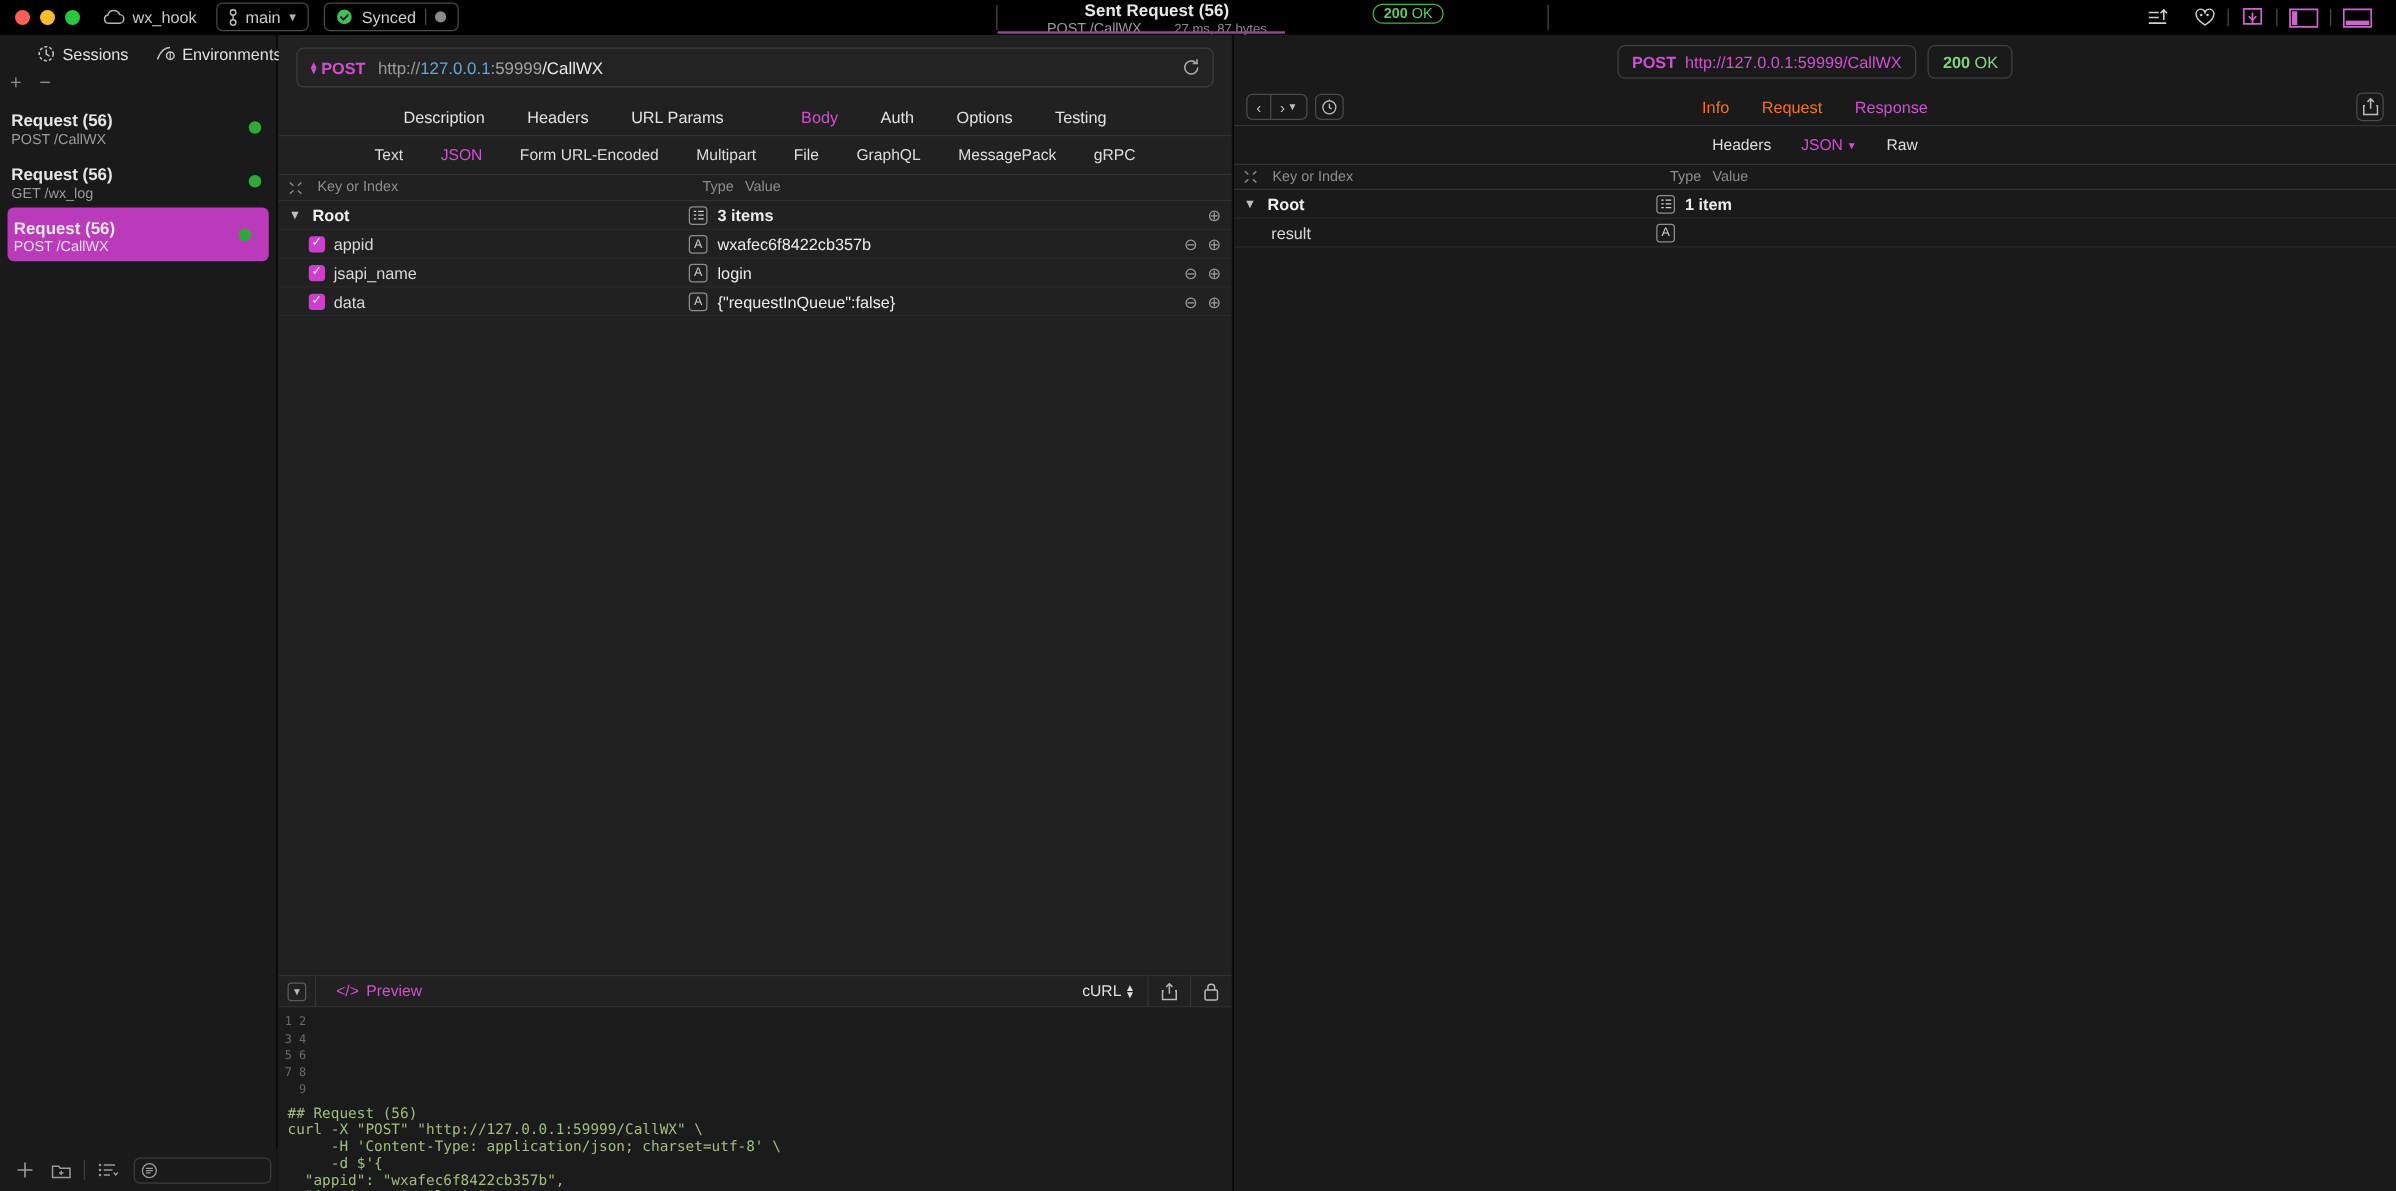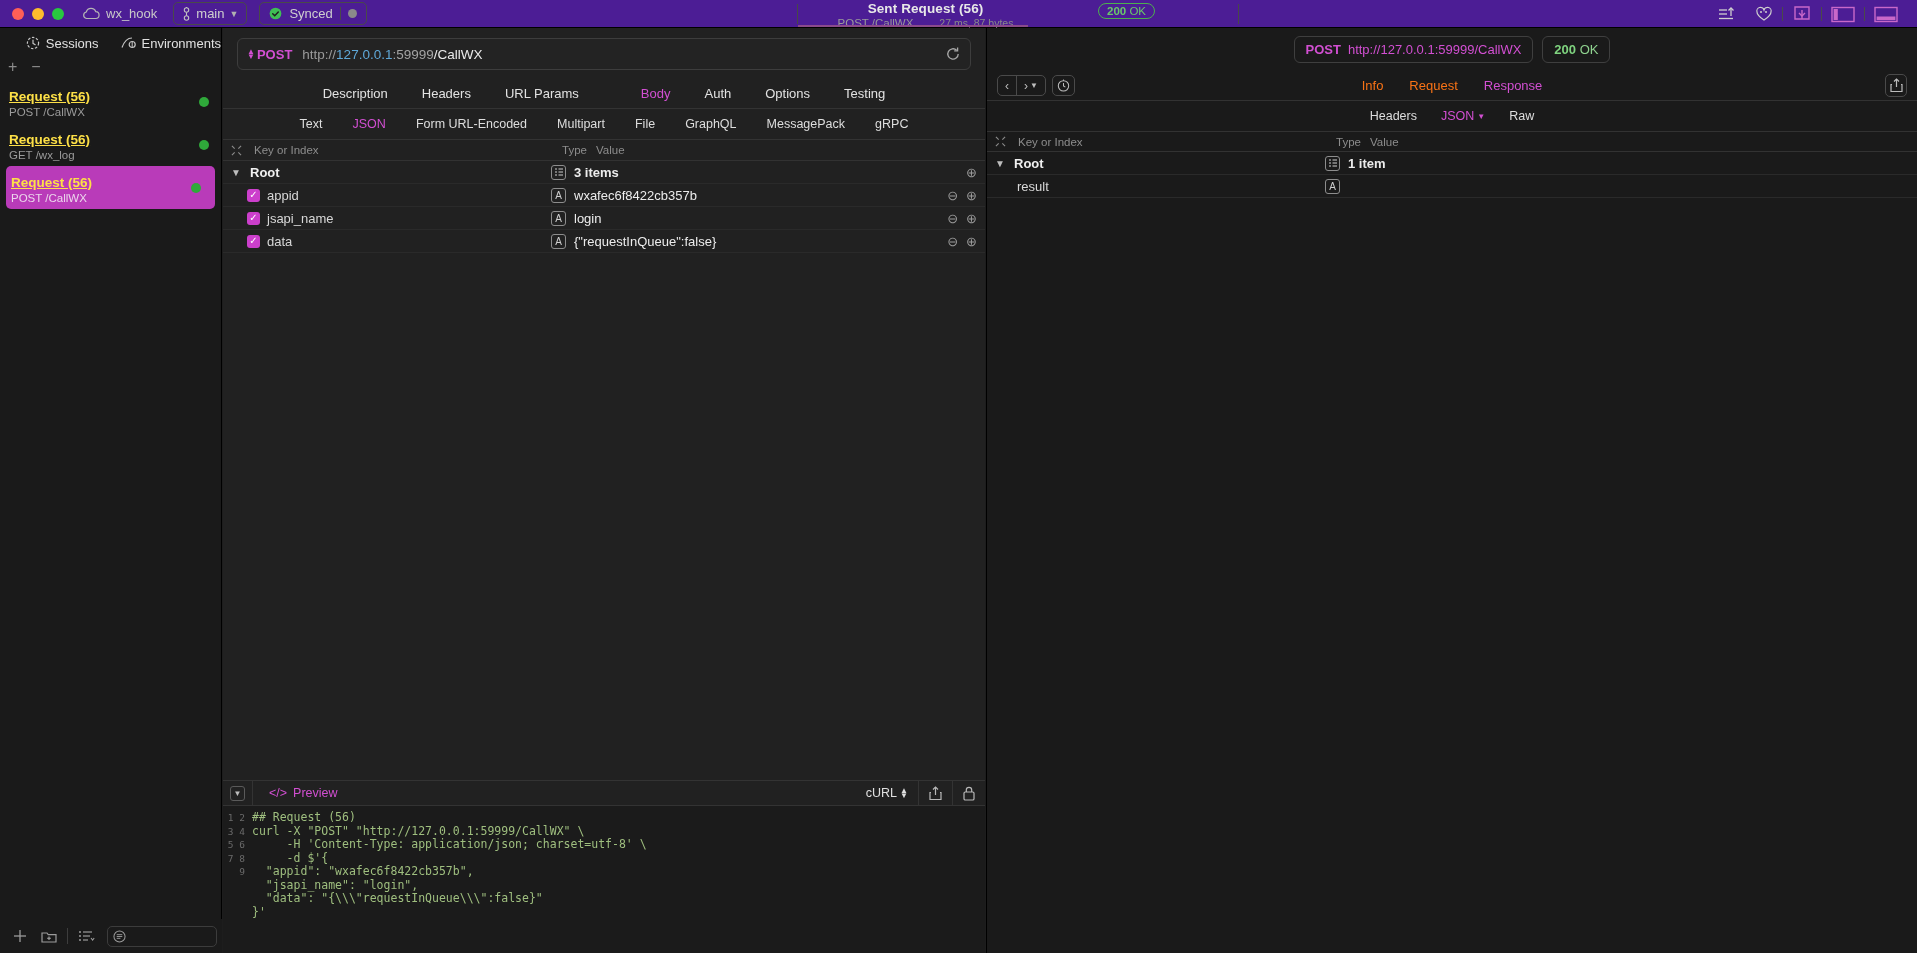--- a/index.html
+++ b/index.html
@@ -9,21 +9,21 @@
     font-family: "Liberation Sans", sans-serif;
     color: #d8d8d8;
     overflow: hidden;
     -webkit-font-smoothing: antialiased;
   }
   .app { position: relative; width: 1917px; height: 953px; }
 
   
   .titlebar {
     position: absolute; left: 0; top: 0; width: 1917px; height: 28px;
-    background: #4c1d95;
+    background: #000000;
     border-bottom: 1px solid #000;
     display: flex; align-items: center;
   }
   .traffic { display: flex; align-items: center; gap: 8px; margin-left: 12px; }
   .dot { width: 12px; height: 12px; border-radius: 50%; }
   .dot.red { background: #ff5f57; }
   .dot.yellow { background: #febc2e; }
   .dot.green { background: #28c840; }
 
   .tb-cloud { display: flex; align-items: center; gap: 6px; margin-left: 18px; }
@@ -69,31 +69,31 @@
   }
   .tb-right .ic { padding: 0 9px; display:flex; align-items:center; }
   .tb-right .vsep { width:1px; height:14px; background:#4a4a4a; }
 
   
   .sidebar {
     position: absolute; left: 0; top: 28px; width: 222px; height: 925px;
     background: #1a1a1a;
     border-right: 1px solid #000;
   }
-  .sb-tabs { display: flex; align-items: center; height: 30px; padding-left: 30px; gap: 22px; justify-content: flex-end; }
+  .sb-tabs { display: flex; align-items: center; height: 30px; padding-left: 30px; gap: 22px; }
   .sb-tab { display:flex; align-items:center; gap:6px; font-size: 13px; color: #e0e0e0; }
   .sb-actions { display:flex; align-items:center; gap: 14px; padding-left: 8px; height: 18px; color:#8b8b8b; font-size: 16px; }
 
   .sess-list { margin-top: 4px; }
   .sess {
     position: relative; height: 43px; padding: 5px 0 0 9px;
     display: flex; flex-direction: column; justify-content: center;
   }
   .sess.selected { background: #b93bb9; margin: 0 6px 0 6px; border-radius: 5px; padding-left: 5px; }
-  .sess .t1 { font-size: 13.5px; font-weight: bold; color: #fde047; line-height: 17px; text-decoration: underline; }
+  .sess .t1 { font-size: 13.5px; font-weight: bold; color: #e5e5e5; line-height: 17px; }
   .sess .t2 { font-size: 11.5px; color: #9b9b9b; line-height: 15px; }
   .sess.selected .t2 { color: #ecd6ec; }
   .sess .sdot { position:absolute; right: 12px; top: 50%; margin-top:-5px; width:10px; height:10px; border-radius:50%; background:#2fa93a; }
   .sess.selected .sdot { right: 14px; }
 
   .sb-bottom {
     position:absolute; left:0; bottom:0; width: 222px; height: 34px;
     display:flex; align-items:center; gap:0px; padding-left: 6px;
     background: #1a1a1a;
   }
@@ -183,21 +183,21 @@
   }
   .pv-sep { width:1px; height:26px; background:#333; margin-left: 7px; }
   .pv-label { display:flex; align-items:center; gap:6px; padding: 0 16px; font-size: 12.5px; color:#d24fd2; }
   .pv-right { margin-left:auto; display:flex; align-items:center; }
   .pv-right .curl { font-size: 12.5px; color:#e0e0e0; display:flex; align-items:center; gap:3px; padding-right: 10px;}
   .pv-right .vsep { width:1px; height:26px; background:#333; }
   .pv-right .ic { padding: 0 10px; color:#b8b8b8; display:flex; align-items:center;}
 
   .code {
     position:absolute; left:0; bottom: 0; width: 762px; height: 147px;
-    background: #1b1b1b; display:flex; overflow:hidden;
+    background: #1b1b1b; display:flex; overflow:hidden;flex-direction:column;
   }
   .gutter {
     width: 22px; padding-top: 5px; text-align: right;
     font-family: "DejaVu Sans Mono", monospace; font-size: 9.5px; color: #6a6a6a;
     line-height: 13.5px; user-select:none;
   }
   .codetext {
     padding-top: 5px; padding-left: 7px;
     font-family: "DejaVu Sans Mono", monospace; font-size: 11.5px;
     line-height: 13.5px; color: #9fbf7f; white-space: pre;

